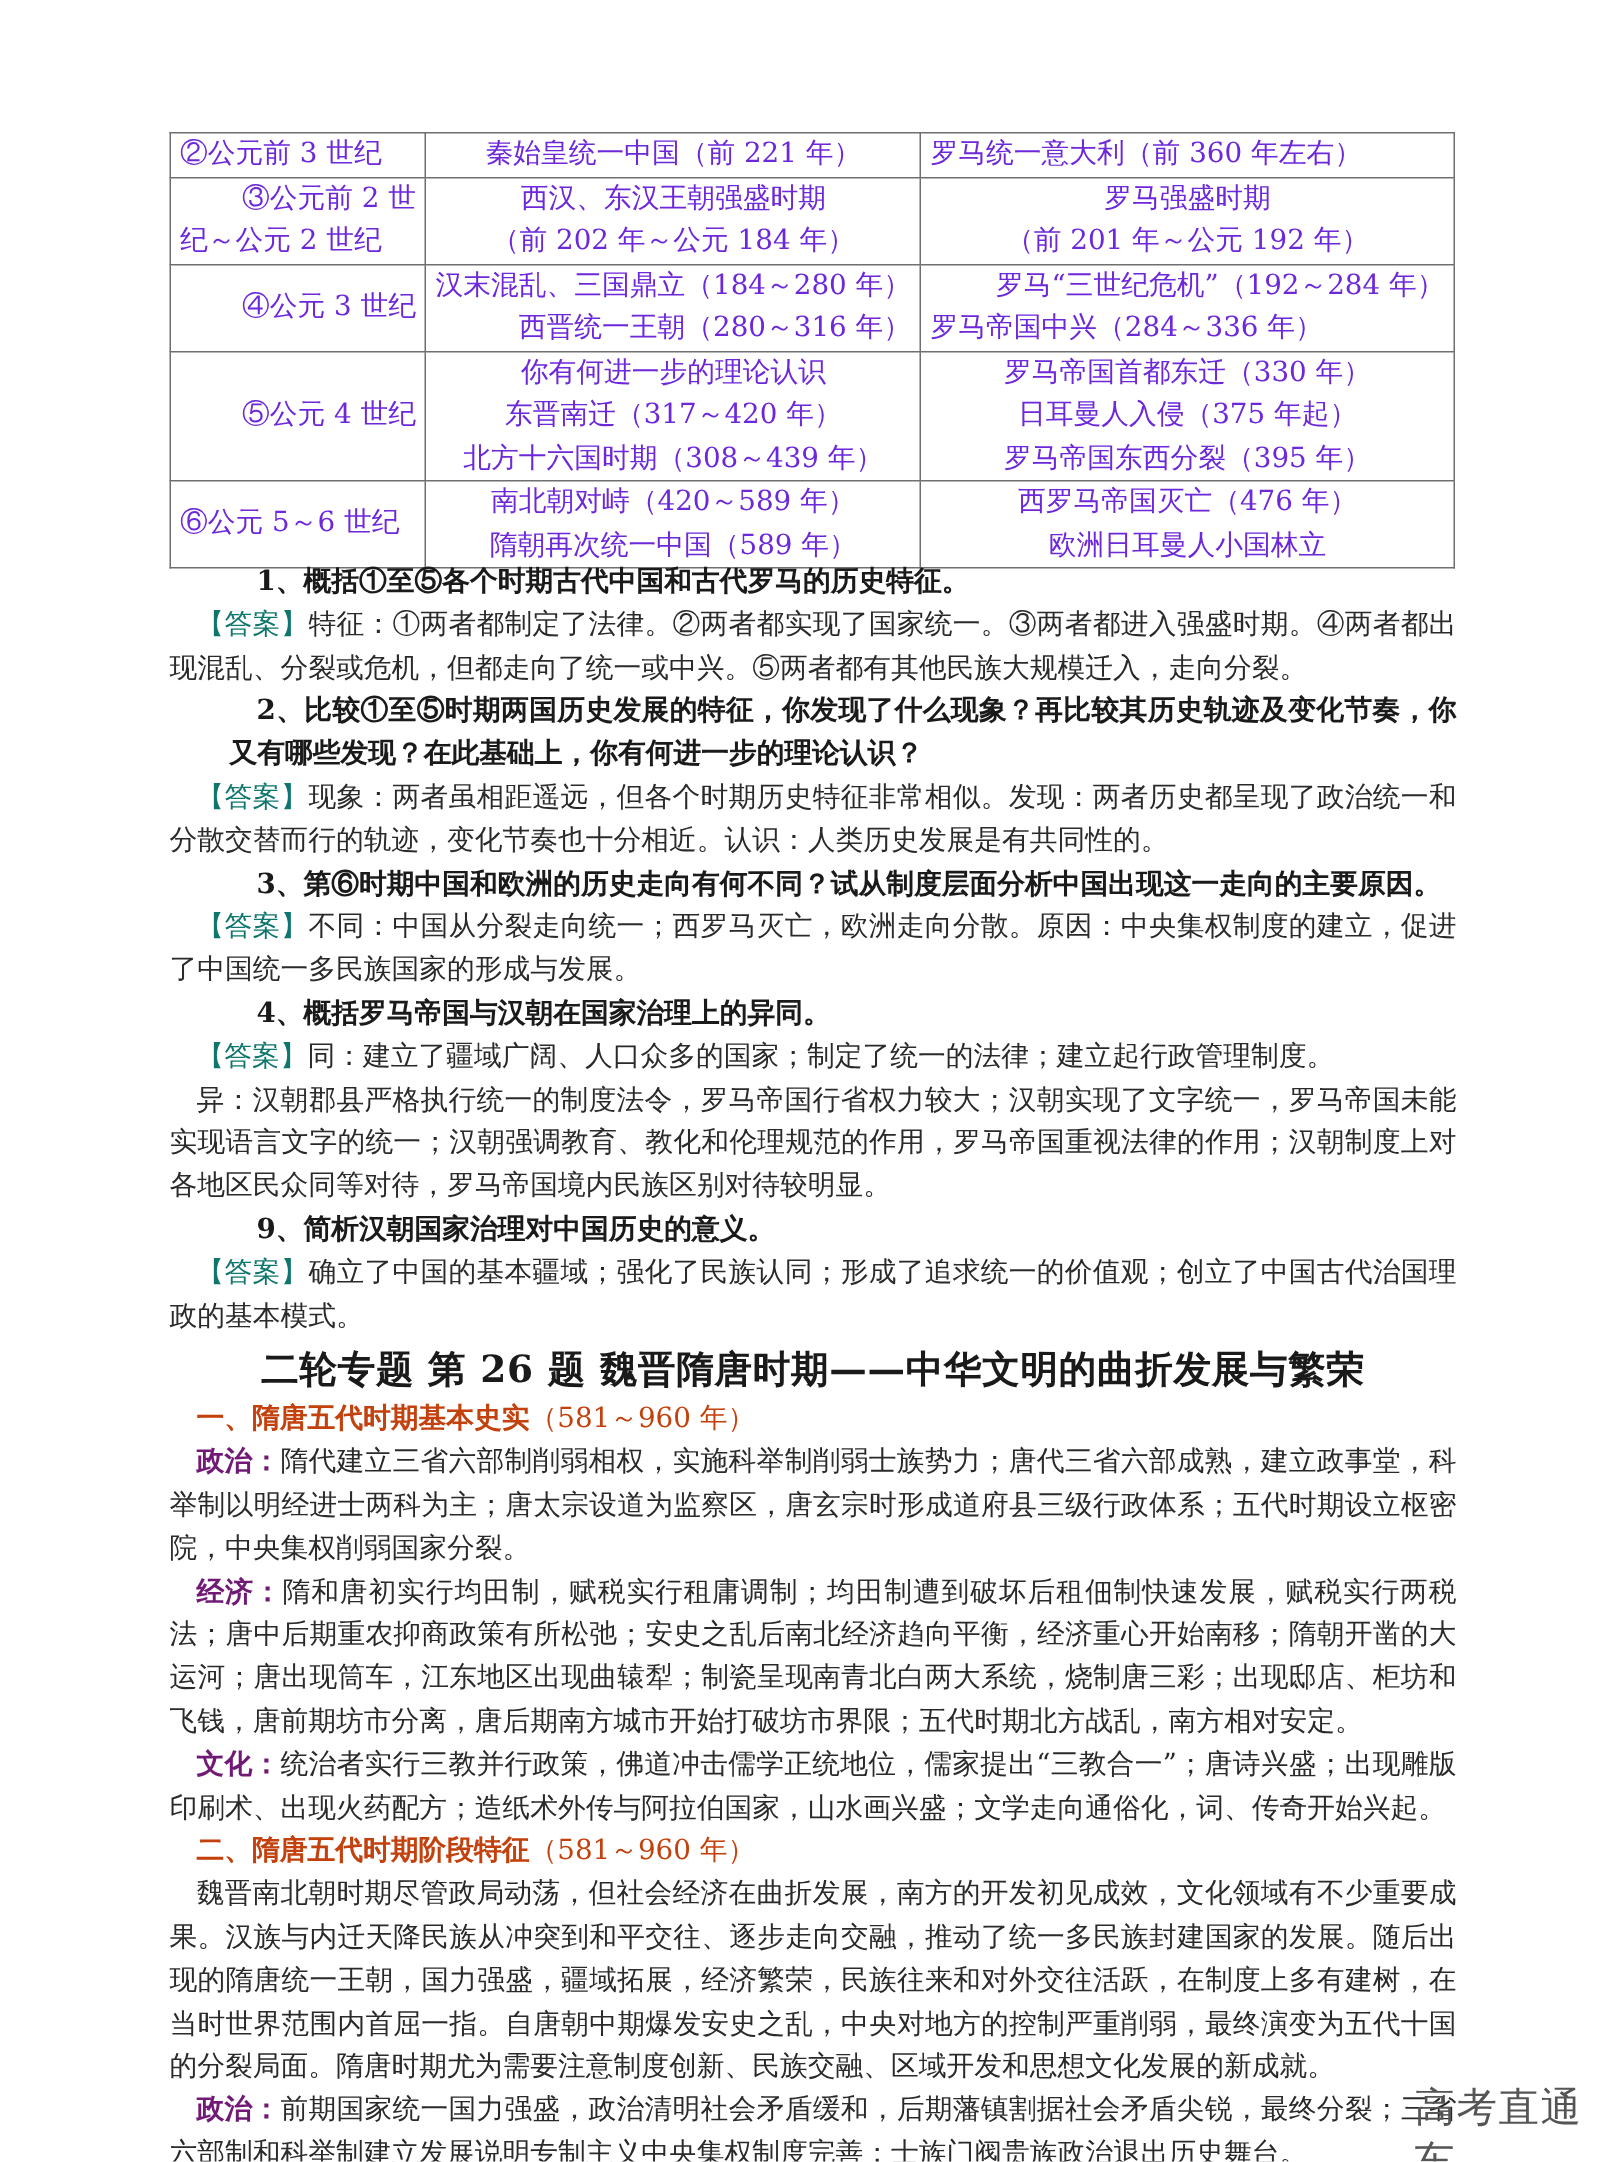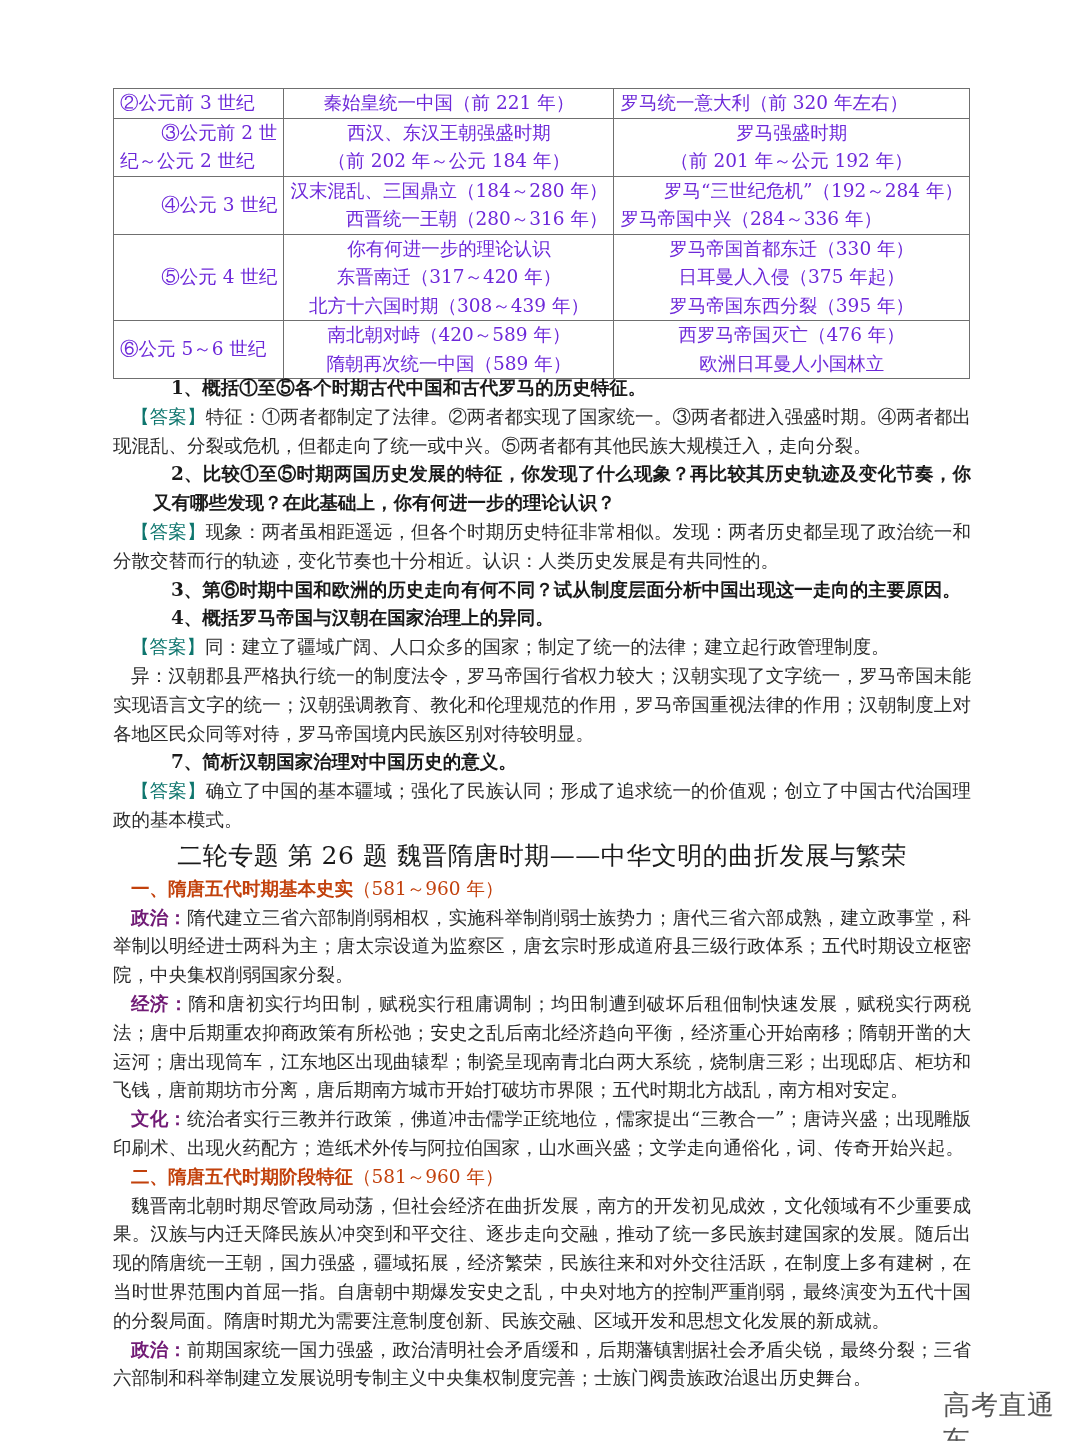--- a/index.html
+++ b/index.html
@@ -28,21 +28,21 @@
 
   
   .content { position: absolute; left: 113px; top: 374px; width: 858px; }
   p { margin: 0; font-size: 18.5px; line-height: 28.8px; text-align: justify; }
   p.q { font-weight: bold; text-indent: 18px; color: #1a1a1a; margin-left: 40px; }
   p.a { text-indent: 18px; }
   .ans-tag { color: #0f766e; }
   .bold { font-weight: bold; color: #701a75; }
 
   h1.section-title {
-    margin: 4px 0 2px 0; font-size: 25px; font-weight: normal; letter-spacing: 0.5px;
+    margin: 4px 0 2px 0; font-size: 25px; font-weight: bold; letter-spacing: 0.5px;
     text-align: center; color: #1a1a1a; line-height: 34px;
     font-family: "DejaVu Serif", "Liberation Serif", serif;
   }
   p.sub { text-indent: 18px; font-weight: bold; color: #c2410c; }
   p.sub .yrs { font-weight: normal; }
 
   .watermark {
     position: absolute; left: 943px; top: 1387px; font-size: 27px; color: #555;
     font-family: "DejaVu Sans", "Liberation Sans", sans-serif; letter-spacing: 1px;
   }
@@ -55,21 +55,21 @@
   <table class="hist">
     <tbody>
       <tr>
         <td class="c0">
           <span class="line l-left">②公元前 3 世纪</span>
         </td>
         <td class="c1">
           <span class="line">秦始皇统一中国（前 221 年）</span>
         </td>
         <td class="c2">
-          <span class="line l-left">罗马统一意大利（前 320 年左右）</span>
+          <span class="line l-left">罗马统一意大利（前 360 年左右）</span>
         </td>
       </tr>
       <tr>
         <td class="c0">
           <span class="line l-right">③公元前 2 世</span>
           <span class="line l-left">纪～公元 2 世纪</span>
         </td>
         <td class="c1">
           <span class="line">西汉、东汉王朝强盛时期</span>
           <span class="line">（前 202 年～公元 184 年）</span>
@@ -125,26 +125,27 @@
 
   <div class="content">
 
     <p class="q">1、概括①至⑤各个时期古代中国和古代罗马的历史特征。</p>
     <p class="a"><span class="ans-tag">【答案】</span><span>特征：①两者都制定了法律。②两者都实现了国家统一。③两者都进入强盛时期。④两者都出现混乱、分裂或危机，但都走向了统一或中兴。⑤两者都有其他民族大规模迁入，走向分裂。</span></p>
 
     <p class="q">2、比较①至⑤时期两国历史发展的特征，你发现了什么现象？再比较其历史轨迹及变化节奏，你又有哪些发现？在此基础上，你有何进一步的理论认识？</p>
     <p class="a"><span class="ans-tag">【答案】</span><span>现象：两者虽相距遥远，但各个时期历史特征非常相似。发现：两者历史都呈现了政治统一和分散交替而行的轨迹，变化节奏也十分相近。认识：人类历史发展是有共同性的。</span></p>
 
     <p class="q">3、第⑥时期中国和欧洲的历史走向有何不同？试从制度层面分析中国出现这一走向的主要原因。</p>
+    <p class="a"><span class="ans-tag">【答案】</span><span>不同：中国从分裂走向统一；西罗马灭亡，欧洲走向分散。原因：中央集权制度的建立，促进了中国统一多民族国家的形成与发展。</span></p>
 
     <p class="q">4、概括罗马帝国与汉朝在国家治理上的异同。</p>
     <p class="a"><span class="ans-tag">【答案】</span><span>同：建立了疆域广阔、人口众多的国家；制定了统一的法律；建立起行政管理制度。</span></p>
     <p class="a">异：汉朝郡县严格执行统一的制度法令，罗马帝国行省权力较大；汉朝实现了文字统一，罗马帝国未能实现语言文字的统一；汉朝强调教育、教化和伦理规范的作用，罗马帝国重视法律的作用；汉朝制度上对各地区民众同等对待，罗马帝国境内民族区别对待较明显。</p>
 
-    <p class="q">7、简析汉朝国家治理对中国历史的意义。</p>
+    <p class="q">9、简析汉朝国家治理对中国历史的意义。</p>
     <p class="a"><span class="ans-tag">【答案】</span><span>确立了中国的基本疆域；强化了民族认同；形成了追求统一的价值观；创立了中国古代治国理政的基本模式。</span></p>
 
     <h1 class="section-title">二轮专题 第 26 题 魏晋隋唐时期——中华文明的曲折发展与繁荣</h1>
 
     <p class="sub"><span>一、隋唐五代时期基本史实</span><span class="yrs">（581～960 年）</span></p>
     <p class="a"><span class="bold">政治：</span><span>隋代建立三省六部制削弱相权，实施科举制削弱士族势力；唐代三省六部成熟，建立政事堂，科举制以明经进士两科为主；唐太宗设道为监察区，唐玄宗时形成道府县三级行政体系；五代时期设立枢密院，中央集权削弱国家分裂。</span></p>
     <p class="a"><span class="bold">经济：</span><span>隋和唐初实行均田制，赋税实行租庸调制；均田制遭到破坏后租佃制快速发展，赋税实行两税法；唐中后期重农抑商政策有所松弛；安史之乱后南北经济趋向平衡，经济重心开始南移；隋朝开凿的大运河；唐出现筒车，江东地区出现曲辕犁；制瓷呈现南青北白两大系统，烧制唐三彩；出现邸店、柜坊和飞钱，唐前期坊市分离，唐后期南方城市开始打破坊市界限；五代时期北方战乱，南方相对安定。</span></p>
     <p class="a"><span class="bold">文化：</span><span>统治者实行三教并行政策，佛道冲击儒学正统地位，儒家提出“三教合一”；唐诗兴盛；出现雕版印刷术、出现火药配方；造纸术外传与阿拉伯国家，山水画兴盛；文学走向通俗化，词、传奇开始兴起。</span></p>
 
     <p class="sub"><span>二、隋唐五代时期阶段特征</span><span class="yrs">（581～960 年）</span></p>

